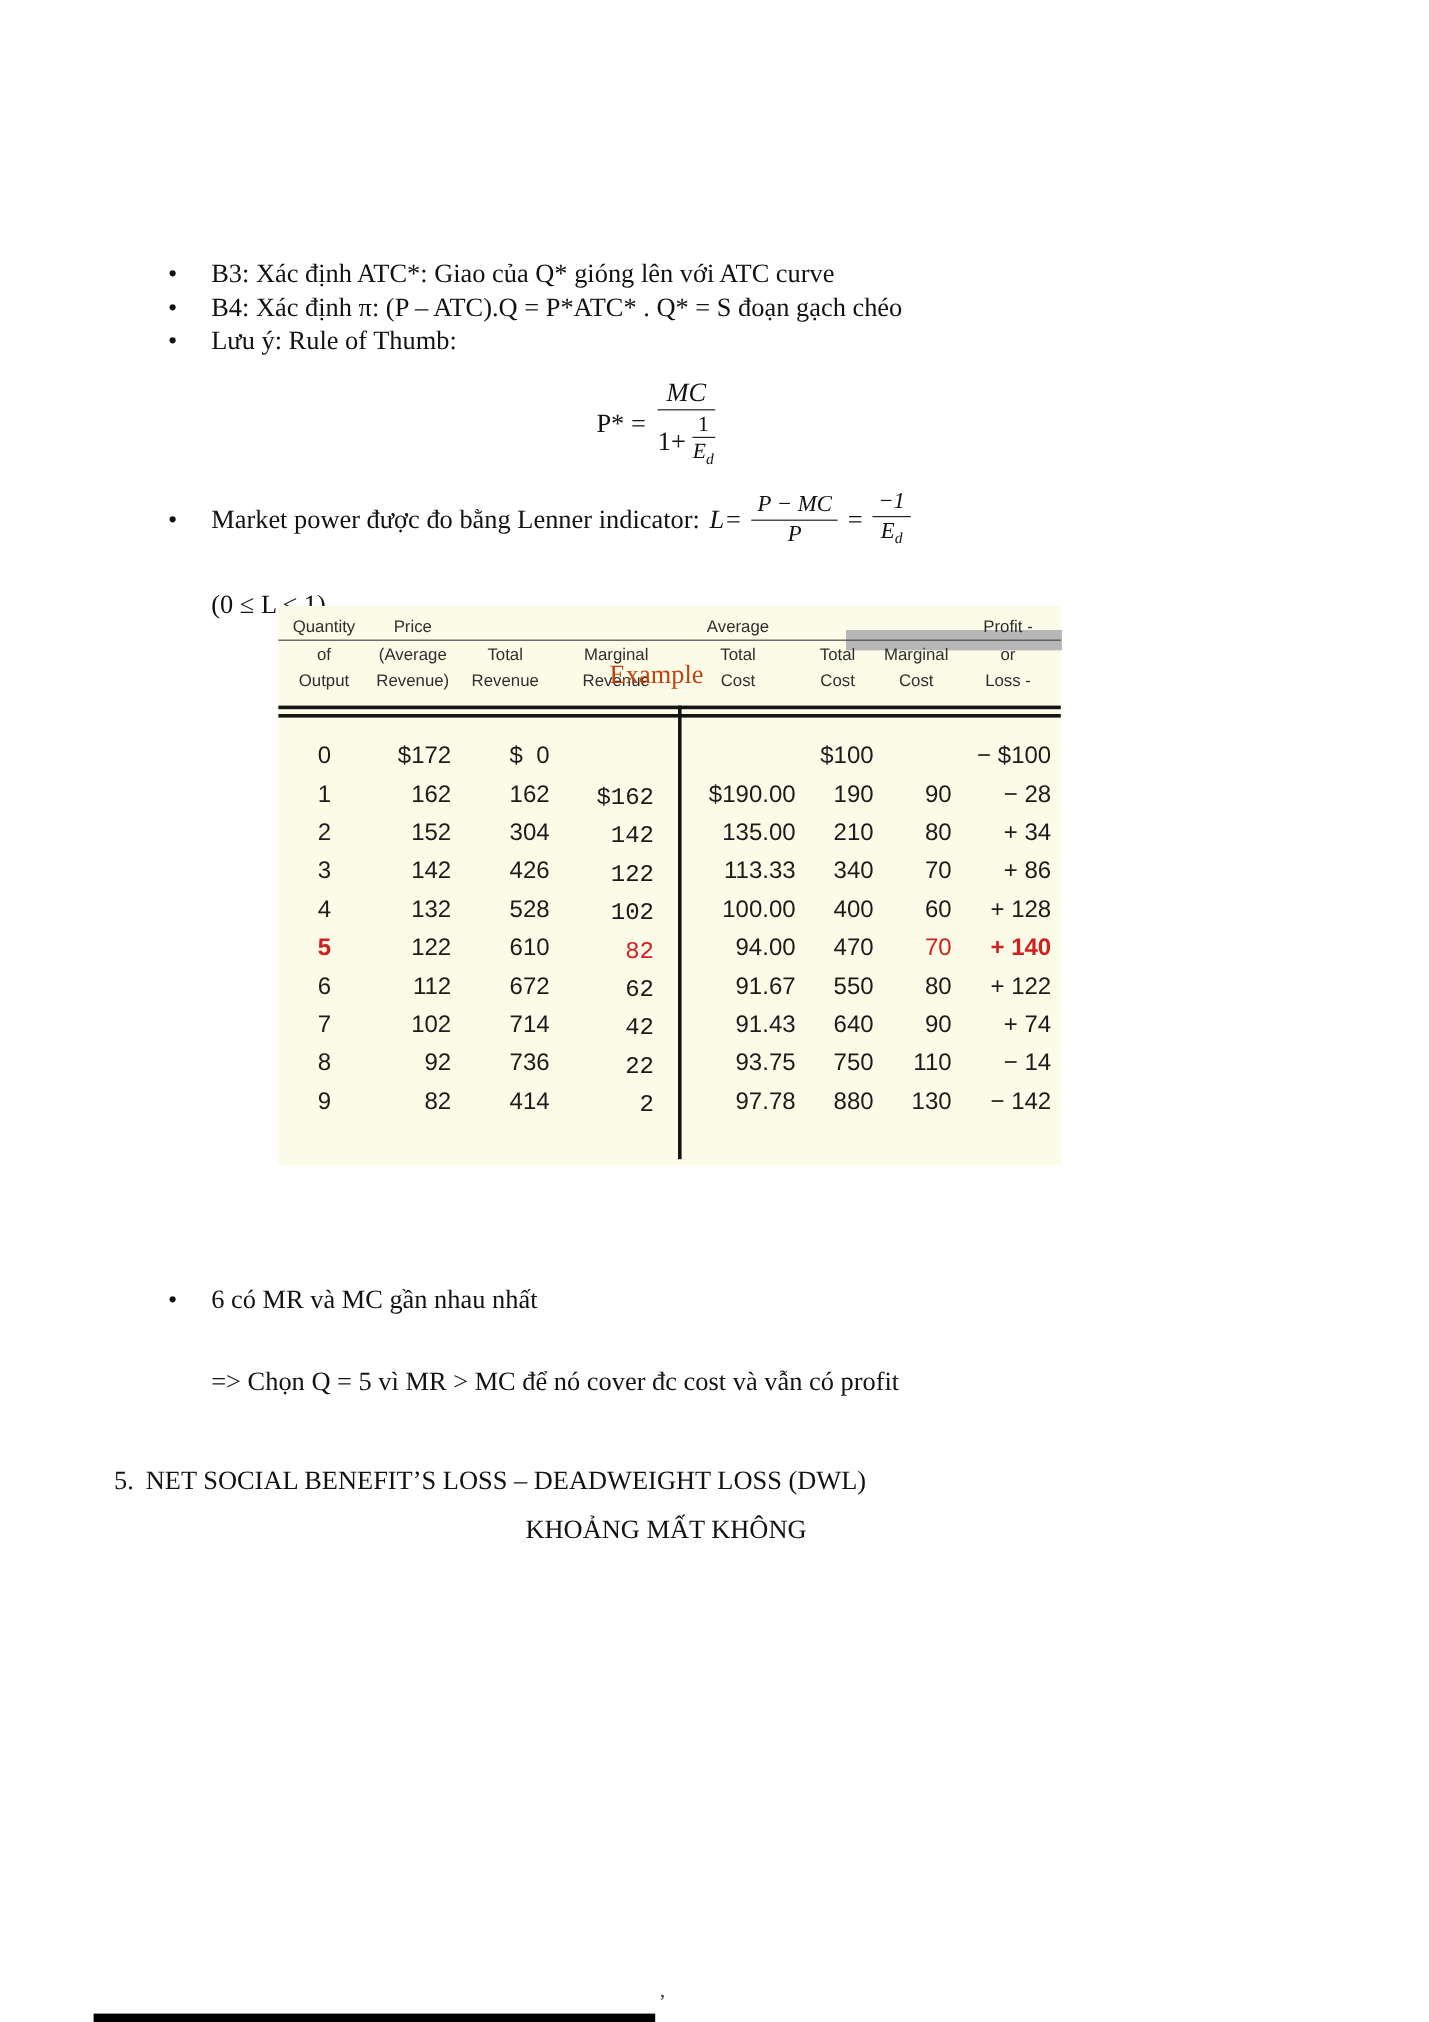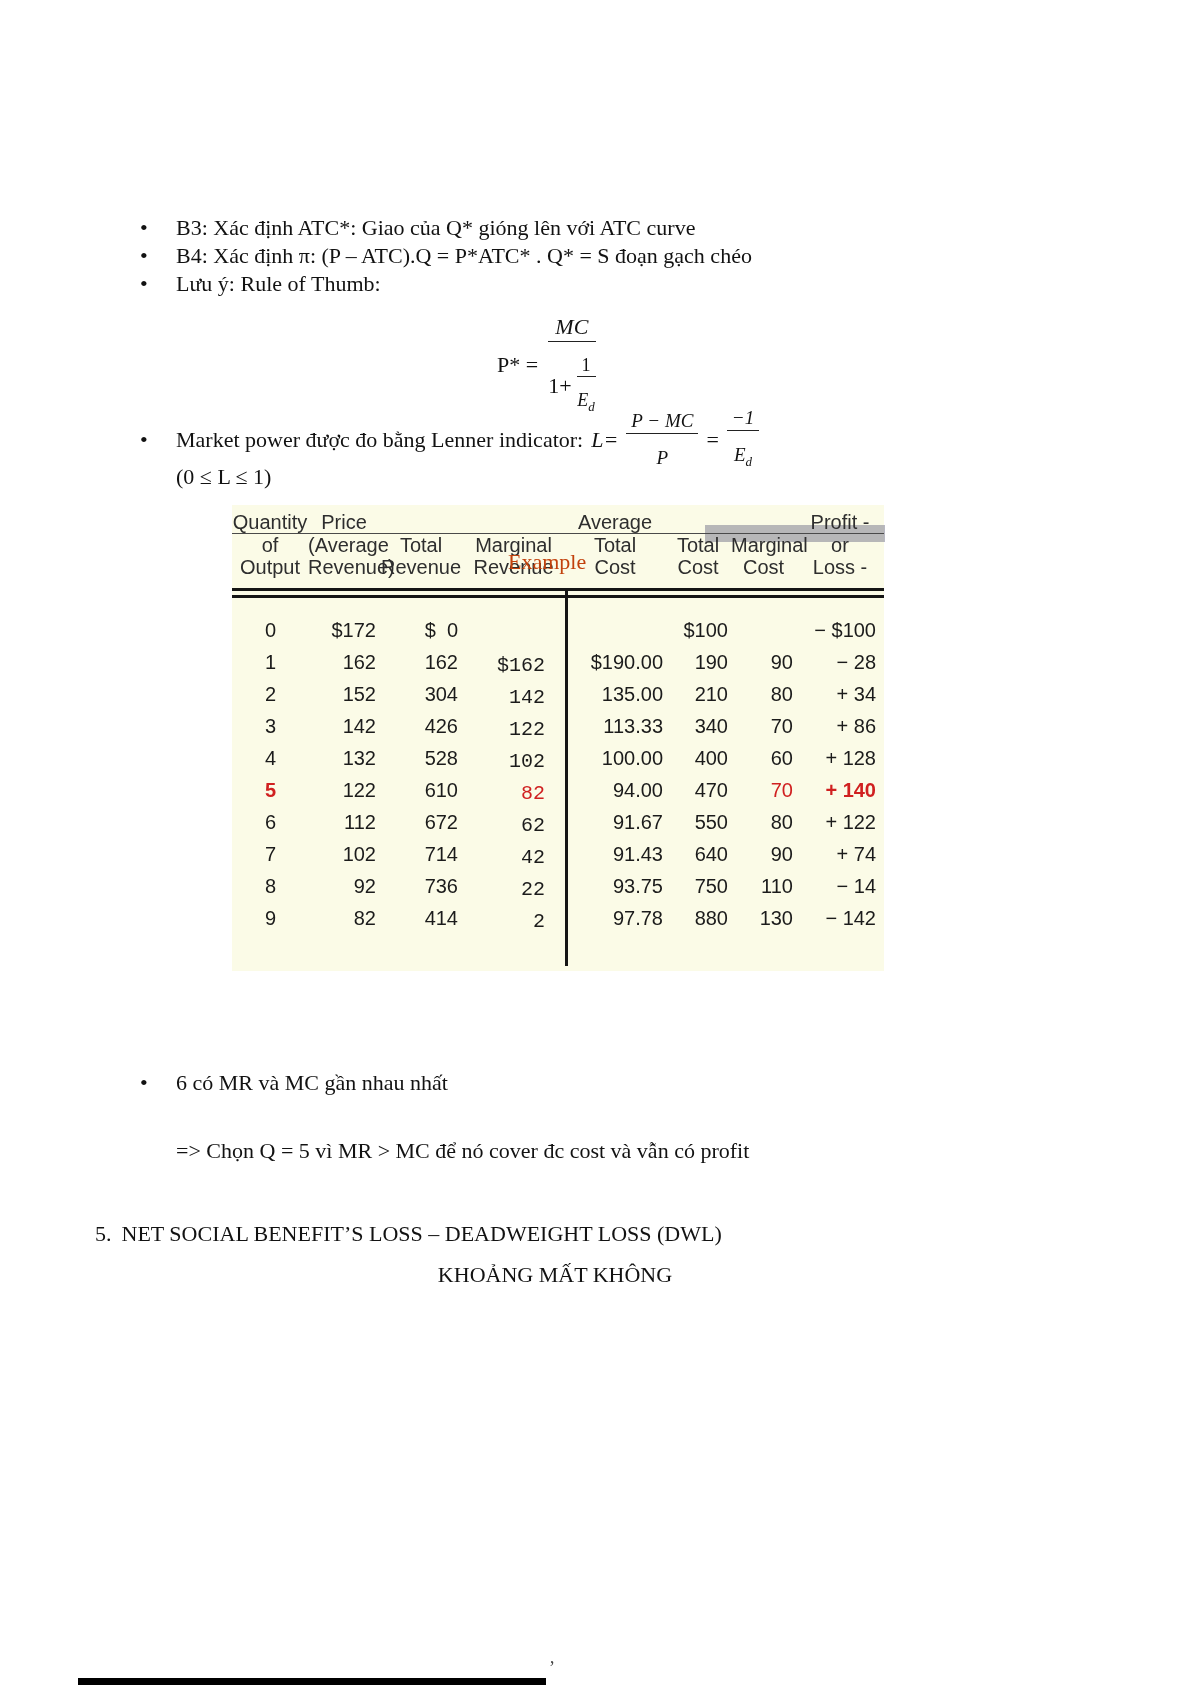--- a/index.html
+++ b/index.html
@@ -13,21 +13,21 @@
   }
   .abs { position:absolute; }
 
   
   .bullet-line { display:flex; align-items:flex-start; line-height:28px; }
   .dot { width:36px; flex:none; }
   .btext { line-height:28px; }
 
   
   .formula { display:flex; align-items:center; gap:10px; }
-  .frac { display:inline-flex; flex-direction:column; align-items:center; vertical-align:middle;gap:12px; }
+  .frac { display:inline-flex; flex-direction:column; align-items:center; vertical-align:middle; }
   .frac > .num { align-self:stretch; text-align:center; border-bottom:1px solid #222; padding:0 5px 1px 5px; }
   .frac > .den { padding-top:1px; }
   .fitalic { font-style:italic; }
   .denrow { display:inline-flex; align-items:center; gap:5px; }
   .f2 { font-size:19px; line-height:22px; }
   .fsmall { font-size:18px; line-height:20px; }
   sub { font-size:13px; }
 
   
   .extable {
@@ -35,21 +35,21 @@
     background:var(--table-bg);
     font-family:"Liberation Sans","DejaVu Sans",sans-serif;
     color:#1b1b1b;
   }
   .hdr { position:relative; padding-top:6px; }
   .smudge { position:absolute; left:473px; top:20px; width:180px; height:17px;
             background:rgba(128,128,145,0.55); z-index:1; }
   .hrow { display:grid; grid-template-columns:76px 72px 82px 103px 100px 66px 65px 88px;
           position:relative; z-index:2; }
   .hrow1 { border-bottom:1px solid #4a4a4a; }
-  .hcell { text-align:center; font-size:20px; line-height:22px; color:#2e2e2e; white-space:pre; }
+  .hcell { text-align:center; font-size:14px; line-height:22px; color:#2e2e2e; white-space:pre; }
   .dbl { margin-top:10px; height:10px; border-top:3px solid #151515; border-bottom:3px solid #151515; }
   .tbody { position:relative; margin-top:16px; }
   .trow { display:grid; grid-template-columns:76px 72px 82px 103px 100px 66px 65px 88px;
           height:32px; align-items:center; font-size:20px; }
   .tcell { text-align:right; white-space:pre; }
   .c-q { text-align:right; padding-right:32px; }
   .c-price { padding-right:4px; }
   .c-tr { padding-right:4px; }
   .c-mr { padding-right:20px; transform:translateY(3px);font-family:Liberation Mono, monospace; }
   .c-atc { padding-right:2px; }
@@ -110,21 +110,21 @@
       <span class="den fitalic">P</span>
     </span>
     <span>=</span>
     <span class="frac f2">
       <span class="num fitalic">−1</span>
       <span class="den fitalic"><span>E</span><sub>d</sub></span>
     </span>
   </span>
 </div>
 
-<div class="abs" style="left:176px; top:464px;">(0 ≤ L ≤ 1)</div>
+<div class="abs" style="left:176px; top:491px;">(0 ≤ L ≤ 1)</div>
 
 <div class="extable">
   <div class="hdr">
     <div class="smudge"></div>
     <div>
         <div class="hrow hrow1">
           <div class="hcell">Quantity</div>
           <div class="hcell">Price</div>
           <div class="hcell"></div>
           <div class="hcell"></div>

